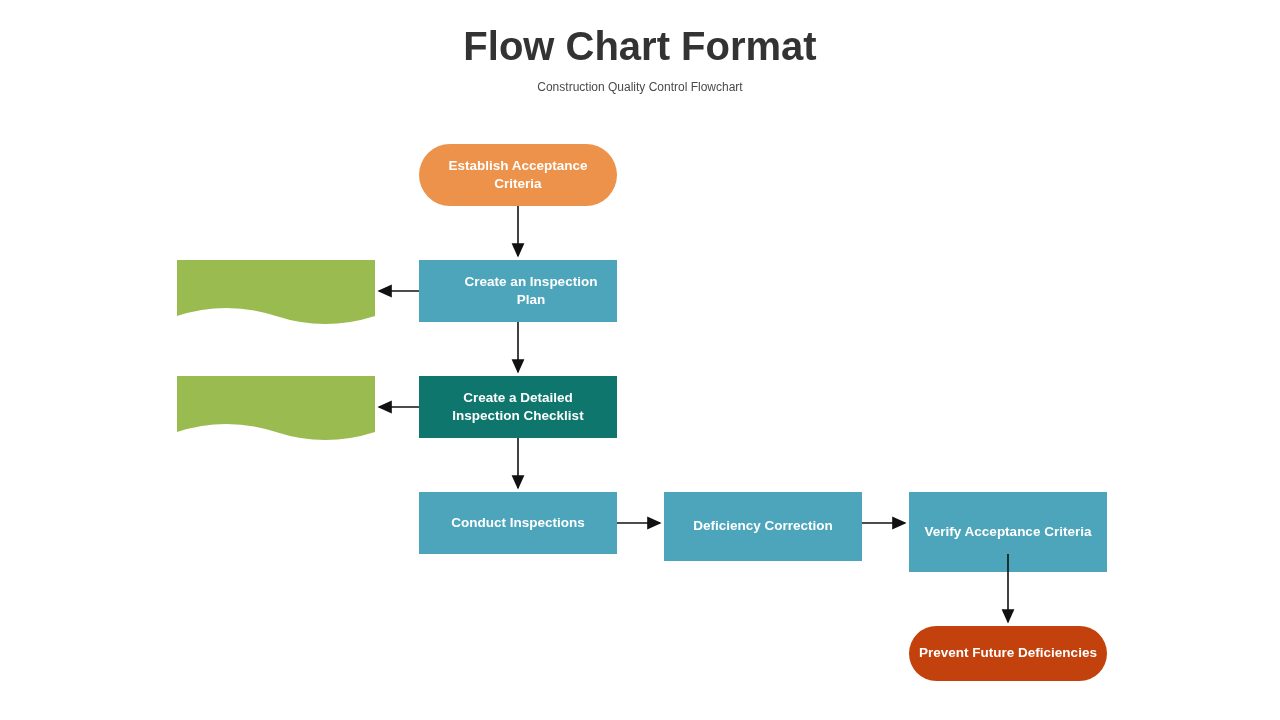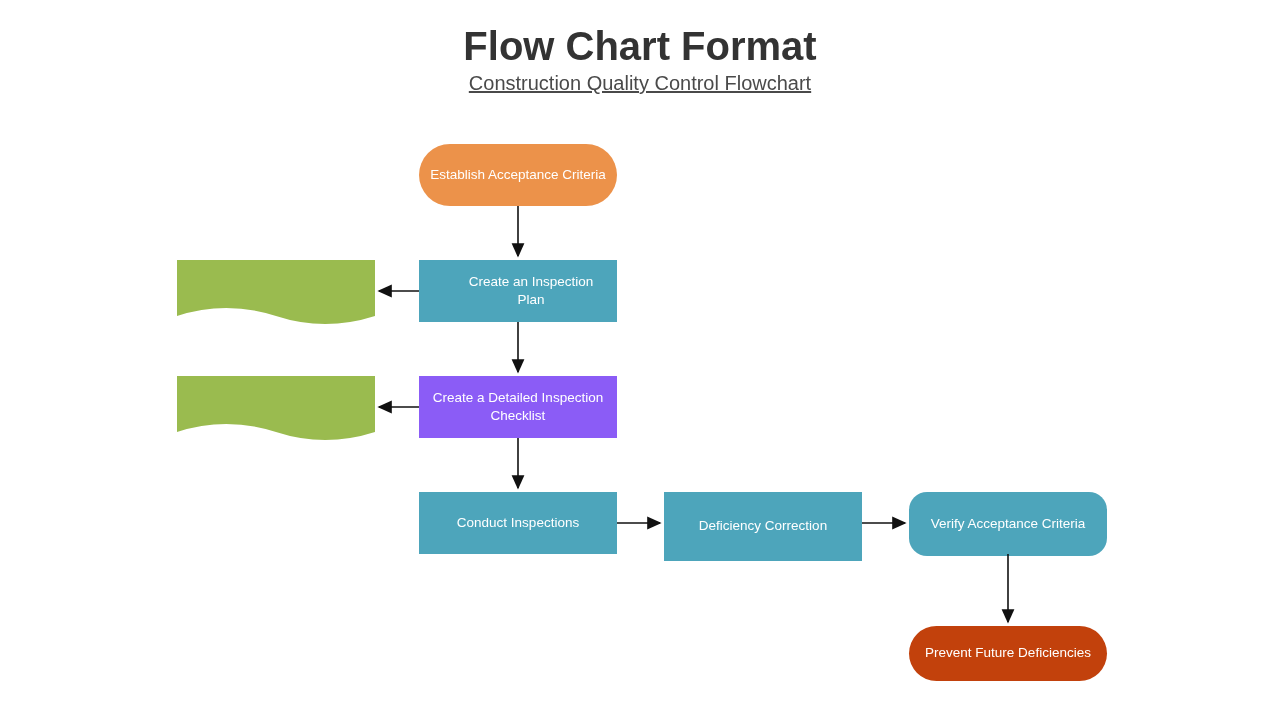--- a/index.html
+++ b/index.html
@@ -17,33 +17,32 @@
     text-align: center;
     top: 24px;
     font-size: 40px;
     font-weight: 700;
     color: #333333;
   }
   .subtitle {
     position: absolute;
     width: 100%;
     text-align: center;
-    top: 72px;
-    font-size: 20px;
+    top: 80px;
+    font-size: 12px;
     color: #4a4a4a;
-    text-decoration: underline;
   }
   .node {
     position: absolute;
     display: flex;
     align-items: center;
     justify-content: center;
     text-align: center;
     color: #ffffff;
-    font-weight: 400;
+    font-weight: 700;
     font-size: 13.5px;
     line-height: 1.35;
     padding: 6px 10px;
   }
   .terminator {
     border-radius: 32px;
   }
   .process {
     border-radius: 0;
   }
@@ -77,33 +76,33 @@
 <div class="node terminator" style="left:419px; top:144px; width:198px; height:62px; background:#ec924a;">Establish Acceptance Criteria</div>
 
 <div class="node process" style="left:419px; top:260px; width:198px; height:62px; background:#4da5bb;padding-left:36px;">Create an Inspection Plan</div>
 
 <div class="doc-wrap" style="left:177px; top:260px; width:198px; height:70px;">
   <svg width="198" height="70" viewBox="0 0 198 70">
     <path d="M0 0 H198 V56 Q148 72 99 56 Q49 40 0 56 Z" fill="#9abb4f"></path>
   </svg>
 </div>
 
-<div class="node process" style="left:419px; top:376px; width:198px; height:62px; background:#8b5cf6;">Create a Detailed Inspection Checklist</div>
+<div class="node process" style="left:419px; top:376px; width:198px; height:62px; background:#0f766e;">Create a Detailed Inspection Checklist</div>
 
 <div class="doc-wrap" style="left:177px; top:376px; width:198px; height:70px;">
   <svg width="198" height="70" viewBox="0 0 198 70">
     <path d="M0 0 H198 V56 Q148 72 99 56 Q49 40 0 56 Z" fill="#9abb4f"></path>
   </svg>
 </div>
 
 <div class="node process" style="left:419px; top:492px; width:198px; height:62px; background:#4da5bb;">Conduct Inspections</div>
 
 <div class="node process" style="left:664px; top:492px; width:198px; height:69px; background:#4da5bb;">Deficiency Correction</div>
 
-<div class="node process" style="left:909px; top:492px; width:198px; height:64px; background:#4da5bb;border-radius:18px;">Verify Acceptance Criteria</div>
+<div class="node process" style="left:909px; top:492px; width:198px; height:80px; background:#4da5bb;">Verify Acceptance Criteria</div>
 
 <div class="node terminator" style="left:909px; top:626px; width:198px; height:55px; background:#c2410c;text-align:right;">Prevent Future Deficiencies</div>
 
 <svg class="arrows">
   <defs>
     <marker id="ah" markerWidth="10" markerHeight="10" refX="8" refY="5" orient="auto">
       <path d="M0,1 L9,5 L0,9 Z" fill="#111"></path>
     </marker>
   </defs>
 

